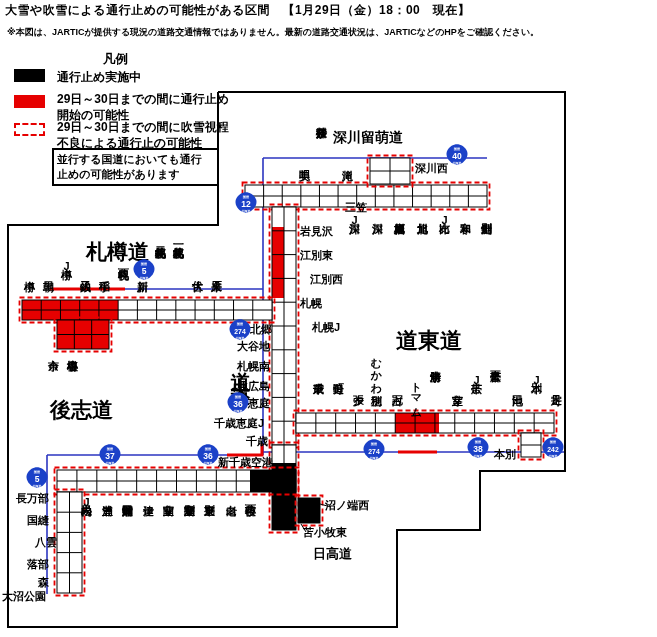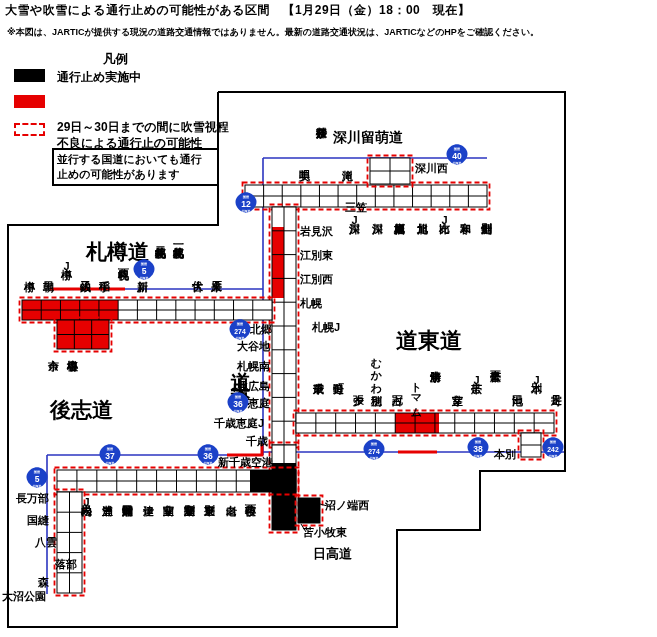--- a/index.html
+++ b/index.html
@@ -31,20 +31,22 @@
 
 <div class="page">
   <div class="title">大雪や吹雪による通行止めの可能性がある区間　【1月29日（金）18：00　現在】</div>
   <div class="subtitle">※本図は、JARTICが提供する現況の道路交通情報ではありません。最新の道路交通状況は、JARTICなどのHPをご確認ください。</div>
 
   <div id="map">
     <div class="legend-head">凡例</div>
     <div class="sw sw1"></div>
     <div class="lg lg1">通行止め実施中</div>
     <div class="sw sw2"></div>
+    <div class="lg lg2">29日～30日までの間に通行止め
+開始の可能性</div>
     <div class="sw sw3"></div>
     <div class="lg lg3">29日～30日までの間に吹雪視程
 不良による通行止の可能性</div>
     <div class="note">並行する国道においても通行
 止めの可能性があります</div>
   <svg width="657" height="637" style="position: absolute; left: 0px; top: 0px;">
         <polyline points="263,158 487,158" fill="none" stroke="#2b35c0" stroke-width="1.6"></polyline>
         <polyline points="263,158 263,455" fill="none" stroke="#2b35c0" stroke-width="1.6"></polyline>
         <polyline points="47,455 263,455" fill="none" stroke="#2b35c0" stroke-width="1.6"></polyline>
         <polyline points="47,455 47,594" fill="none" stroke="#2b35c0" stroke-width="1.6"></polyline>
@@ -180,21 +182,21 @@
       <div class="lbl v" style="left: 348px; top: 214px;">深川J</div>
       <div class="lbl v" style="left: 371px; top: 214px;">深川</div>
       <div class="lbl v" style="left: 393px; top: 214px;">旭川鷹栖</div>
       <div class="lbl v" style="left: 416px; top: 214px;">旭川北</div>
       <div class="lbl v" style="left: 438px; top: 214px;">比布J</div>
       <div class="lbl v" style="left: 459px; top: 214px;">和寒</div>
       <div class="lbl v" style="left: 480px; top: 214px;">士別剣淵</div>
       <div class="lbl" style="left: 300px; top: 202px; padding-left: 45px;">三笠</div>
       <div class="lbl" style="left: 300px; top: 226px;">岩見沢</div>
       <div class="lbl" style="left: 300px; top: 250px;">江別東</div>
-      <div class="lbl" style="left: 300px; top: 274px;">江別西</div>
+      <div class="lbl" style="left: 310px; top: 274px;">江別西</div>
       <div class="lbl" style="left: 300px; top: 298px;">札幌</div>
       <div class="lbl" style="left: 312px; top: 322px; text-align: right;">札幌J</div>
       <div class="lbl" style="left: 250px; top: 324px;">北郷</div>
       <div class="lbl" style="left: 237px; top: 341px;">大谷地</div>
       <div class="lbl" style="left: 237px; top: 361px;">札幌南</div>
       <div class="lbl" style="left: 237px; top: 381px;">北広島</div>
       <div class="lbl" style="left: 248px; top: 398px;">恵庭</div>
       <div class="lbl" style="left: 214px; top: 418px;">千歳恵庭J</div>
       <div class="lbl" style="left: 246px; top: 436px;">千歳</div>
       <div class="lbl" style="left: 218px; top: 457px;">新千歳空港</div>
@@ -232,21 +234,21 @@
       <div class="lbl v" style="left: 121px; top: 496px;">虻田洞爺湖</div>
       <div class="lbl v" style="left: 142px; top: 496px;">伊達</div>
       <div class="lbl v" style="left: 162px; top: 496px;">室蘭</div>
       <div class="lbl v" style="left: 183px; top: 496px;">登別室蘭</div>
       <div class="lbl v" style="left: 203px; top: 496px;">登別東</div>
       <div class="lbl v" style="left: 225px; top: 496px;">白老</div>
       <div class="lbl v" style="left: 244px; top: 496px;">苫小牧西</div>
       <div class="lbl" style="left: 16px; top: 493px;">長万部</div>
       <div class="lbl" style="left: 27px; top: 515px;">国縫</div>
       <div class="lbl" style="left: 35px; top: 537px;">八雲</div>
-      <div class="lbl" style="left: 27px; top: 559px; margin-left: 28px;">落部</div>
+      <div class="lbl" style="left: 27px; top: 559px;">落部</div>
       <div class="lbl" style="left: 38px; top: 577px;">森</div>
       <div class="lbl" style="left: 2px; top: 591px;">大沼公園</div>
       <div class="rname plain" style="left: 333px; top: 129px; font-size: 14px;">深川留萌道</div>
       <div class="rname" style="left: 86px; top: 238px; font-size: 21px;">札樽道</div>
       <div class="rname" style="left: 50px; top: 396px; font-size: 21px;">後志道</div>
       <div class="rname" style="left: 396px; top: 326px; font-size: 22px;">道東道</div>
       <div class="rname v" style="left: 228px; top: 356px; font-size: 20px;">道央道</div>
       <div class="rname plain" style="left: 313px; top: 545px; font-size: 13px;">日高道</div>
       <div class="shield" style="left: 234px; top: 191px;"><svg width="24" height="23" viewBox="0 0 24 23">
           <path d="M12 1.2 C15.5 1.2 20.5 3.6 22.2 8.8 C23.4 12.8 21 17.8 16.2 20.6 C13.6 22.1 10.4 22.1 7.8 20.6 C3 17.8 0.6 12.8 1.8 8.8 C3.5 3.6 8.5 1.2 12 1.2 Z" fill="#1b41c8"></path>

